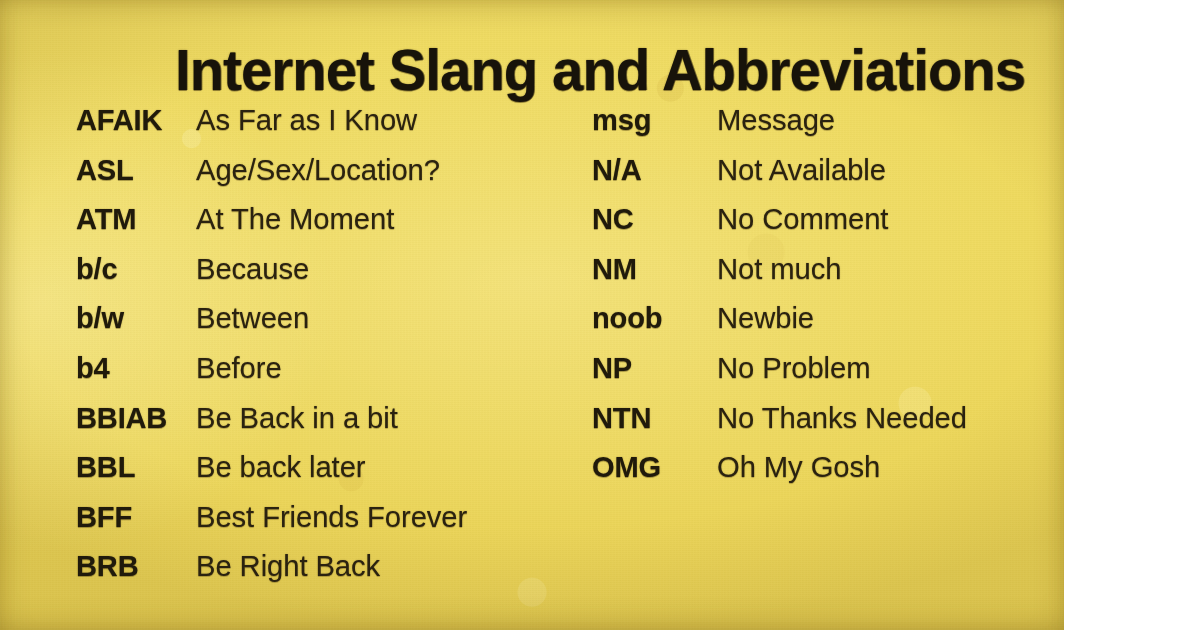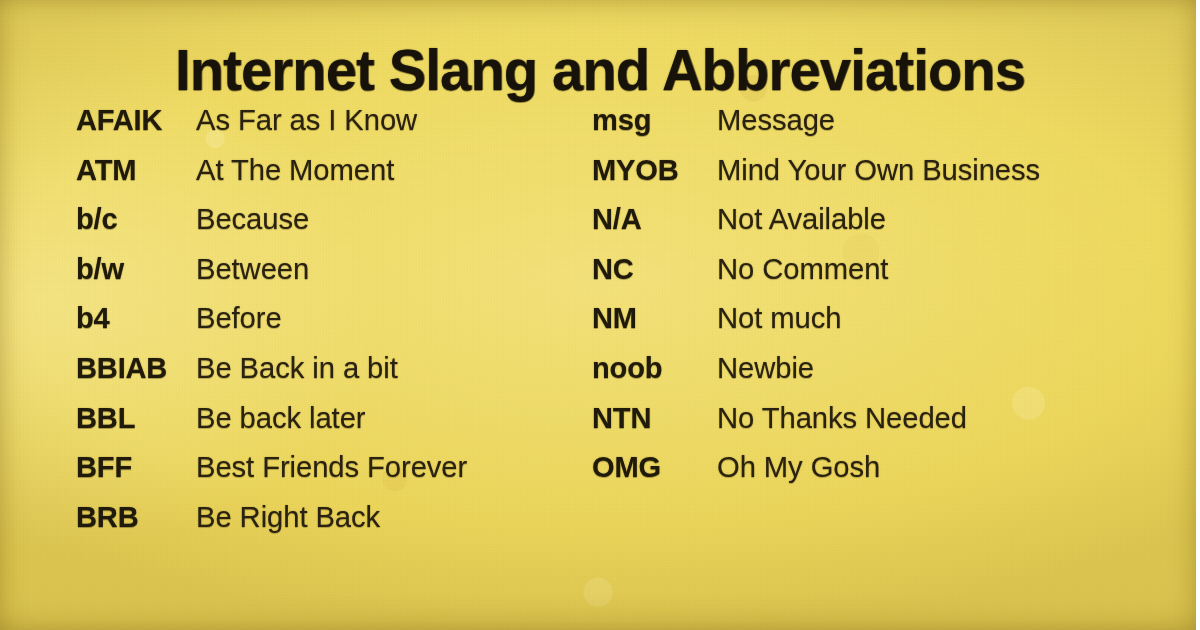--- a/index.html
+++ b/index.html
@@ -10,41 +10,40 @@
 
   body {
     width: 1200px;
     height: 630px;
     overflow: hidden;
     font-family: "Liberation Sans", sans-serif;
   }
 
   #poster {
     position: relative;
-    width: 1172px;
+    width: 1064px;
     height: 630px;
     overflow: hidden;
     background-color: #eed95f;
     background-image:
       radial-gradient(ellipse 70% 55% at 50% 45%,
                       rgba(255,248,190,0.30) 0%,
                       rgba(255,248,190,0.10) 45%,
                       rgba(150,120,20,0.00) 70%,
                       rgba(120,95,10,0.13) 100%),
       radial-gradient(ellipse 28% 40% at 4% 48%,
                       rgba(255,250,200,0.34) 0%,
                       rgba(255,250,200,0.00) 100%),
       radial-gradient(circle at 18% 22%, rgba(255,252,205,0.22) 0 9px, rgba(0,0,0,0) 10px),
       radial-gradient(circle at 63% 14%, rgba(196,160,45,0.16) 0 13px, rgba(0,0,0,0) 14px),
       radial-gradient(circle at 86% 64%, rgba(255,250,200,0.20) 0 16px, rgba(0,0,0,0) 17px),
       radial-gradient(circle at 33% 76%, rgba(196,160,45,0.13) 0 12px, rgba(0,0,0,0) 13px),
       radial-gradient(circle at 50% 94%, rgba(255,250,200,0.18) 0 14px, rgba(0,0,0,0) 15px),
       radial-gradient(circle at 72% 40%, rgba(196,160,45,0.10) 0 18px, rgba(0,0,0,0) 19px),
       linear-gradient(180deg, #efdb63 0%, #eed95d 38%, #ecd65a 72%, #e9d257 100%);
-    padding-left: 24px;
   }
 
   
   #paper-grain {
     position: absolute;
     inset: 0;
     pointer-events: none;
     opacity: 0.30;
     background-image:
       repeating-linear-gradient(0deg,
@@ -154,20 +153,24 @@
   <h1 id="title">Internet Slang and Abbreviations</h1>
 
   <div id="columns">
 
     <div class="column left">
         <div class="entry-row">
           <span class="abbr">AFAIK</span>
           <span class="meaning">As Far as I Know</span>
         </div>
         <div class="entry-row">
+          <span class="abbr">ASL</span>
+          <span class="meaning">Age/Sex/Location?</span>
+        </div>
+        <div class="entry-row">
           <span class="abbr">ATM</span>
           <span class="meaning">At The Moment</span>
         </div>
         <div class="entry-row">
           <span class="abbr">b/c</span>
           <span class="meaning">Because</span>
         </div>
         <div class="entry-row">
           <span class="abbr">b/w</span>
           <span class="meaning">Between</span>
@@ -193,40 +196,40 @@
           <span class="meaning">Be Right Back</span>
         </div>
       </div>
 
     <div class="column right">
         <div class="entry-row">
           <span class="abbr">msg</span>
           <span class="meaning">Message</span>
         </div>
         <div class="entry-row">
-          <span class="abbr">MYOB</span>
-          <span class="meaning">Mind Your Own Business</span>
-        </div>
-        <div class="entry-row">
           <span class="abbr">N/A</span>
           <span class="meaning">Not Available</span>
         </div>
         <div class="entry-row">
           <span class="abbr">NC</span>
           <span class="meaning">No Comment</span>
         </div>
         <div class="entry-row">
           <span class="abbr">NM</span>
           <span class="meaning">Not much</span>
         </div>
         <div class="entry-row">
           <span class="abbr">noob</span>
           <span class="meaning">Newbie</span>
         </div>
         <div class="entry-row">
+          <span class="abbr">NP</span>
+          <span class="meaning">No Problem</span>
+        </div>
+        <div class="entry-row">
           <span class="abbr">NTN</span>
           <span class="meaning">No Thanks Needed</span>
         </div>
         <div class="entry-row">
           <span class="abbr">OMG</span>
           <span class="meaning">Oh My Gosh</span>
         </div>
       </div>
 
   </div>

